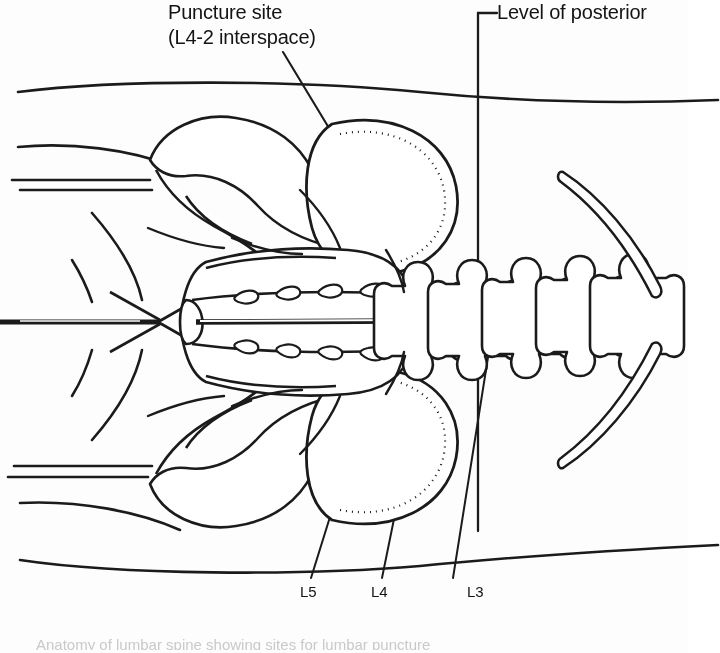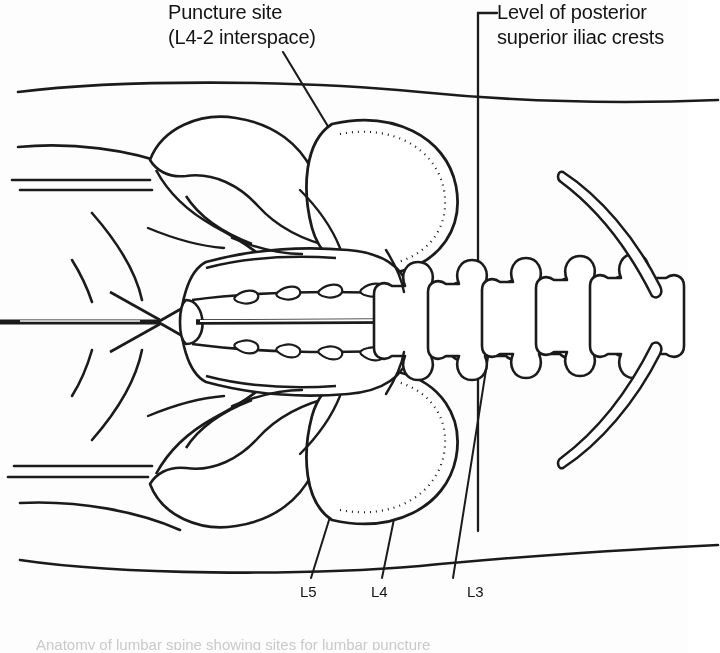--- a/index.html
+++ b/index.html
@@ -40,21 +40,21 @@
     letter-spacing: -0.2px;
   }
   #label-puncture {
     left: 168px;
     top: 0px;
     text-align: left;
   }
   #label-crest {
     left: 497px;
     top: 0px;
-    text-align: left;
+    text-align: right;
   }
   .vert-label {
     position: absolute;
     font-family: "Liberation Sans", sans-serif;
     font-size: 15px;
     color: #141414;
     top: 583px;
   }
   #label-l5 { left: 300px; }
   #label-l4 { left: 371px; }
@@ -273,21 +273,20 @@
 
   </svg>
 
   <div class="anno-text" id="label-puncture">
     <div>Puncture site</div>
     <div>(L4-2 interspace)</div>
   </div>
 
   <div class="anno-text" id="label-crest">
     <div>Level of posterior</div>
-    <div>superior iliac crests</div>
   </div>
 
   <div class="vert-label" id="label-l5">L5</div>
   <div class="vert-label" id="label-l4">L4</div>
   <div class="vert-label" id="label-l3">L3</div>
 
   <div id="caption-strip">Anatomy of lumbar spine showing sites for lumbar puncture</div>
 
 </div>
 

